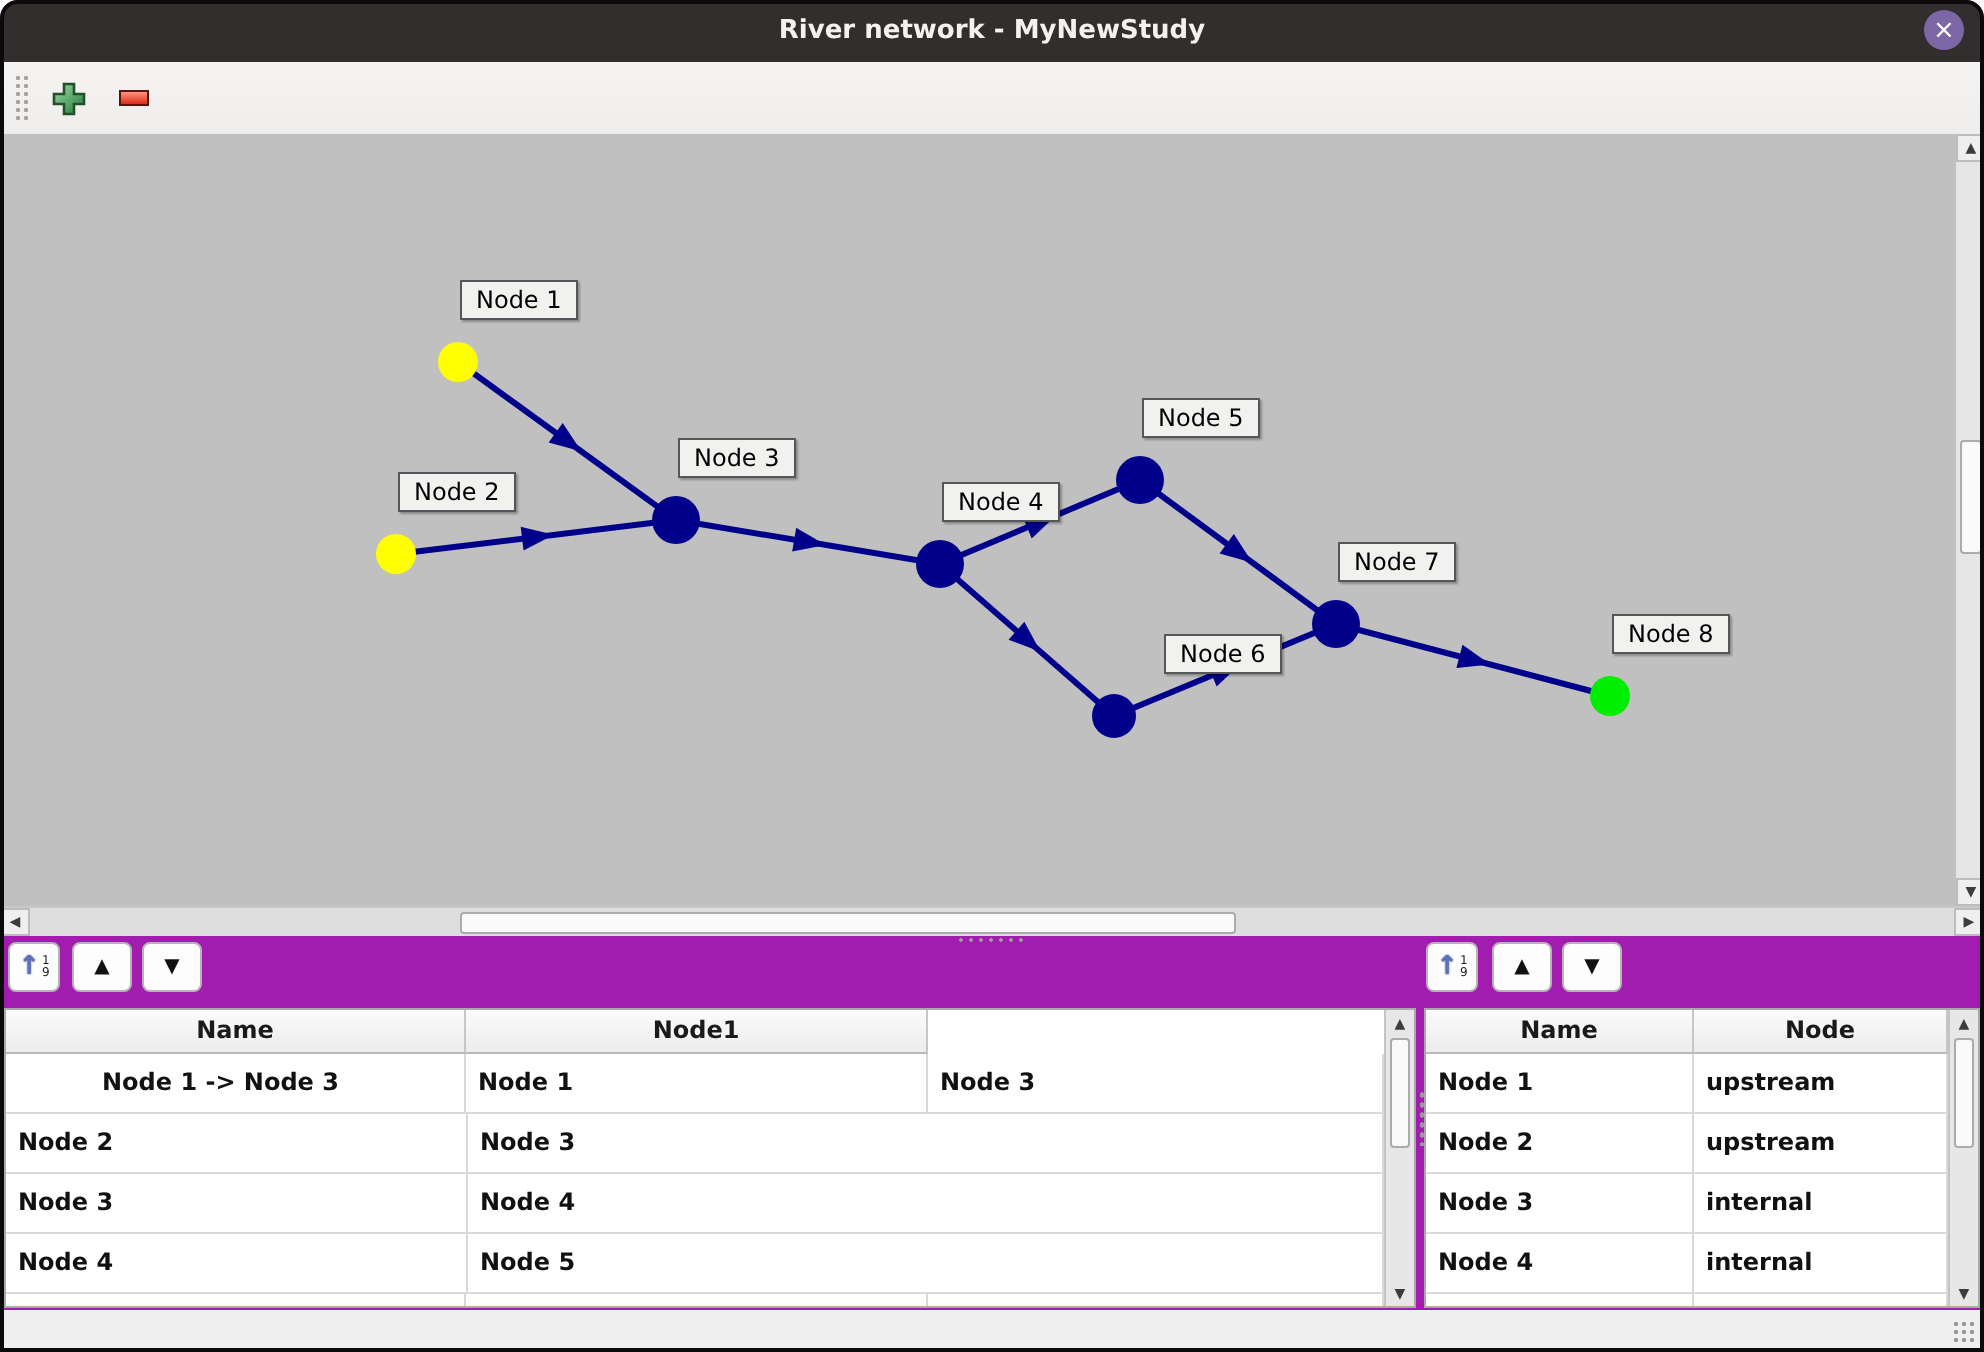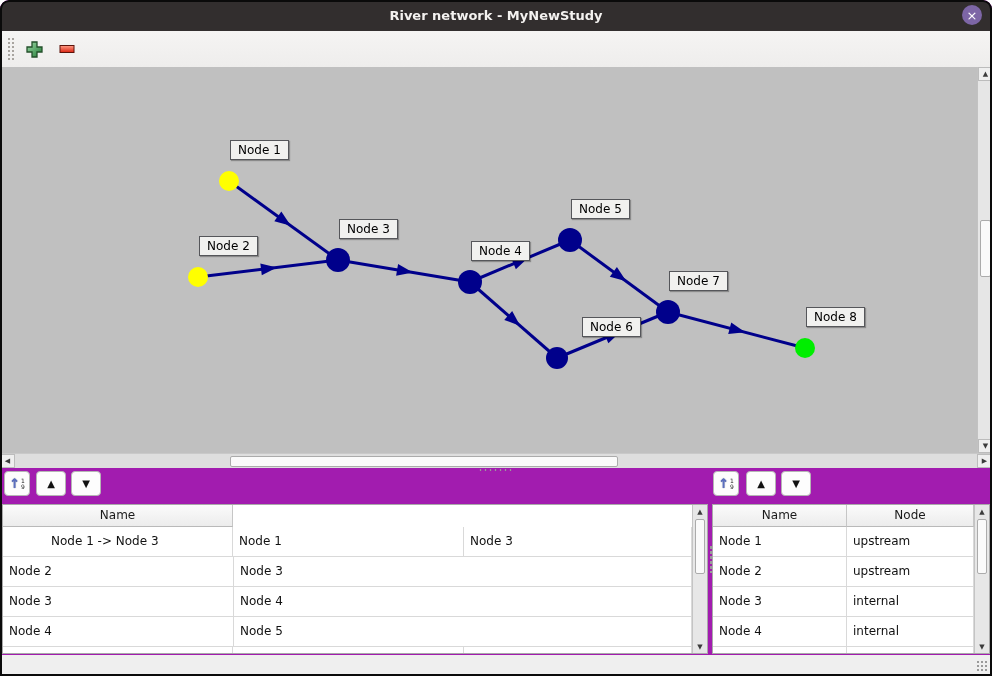--- a/index.html
+++ b/index.html
@@ -44,21 +44,21 @@
   
   .pbtn{position:absolute;top:471px;height:25px;background:#fdfdfd;border:1px solid #b5b5b5;border-radius:4px;
         box-sizing:border-box;display:flex;align-items:center;justify-content:center;cursor:pointer;}
   .tri{font-size:10px;color:#111;line-height:1;}
   .sort-ic{display:flex;align-items:center;}
   .sort-arrow{color:#5b6fc0;font-weight:bold;font-size:13px;line-height:1;text-shadow:0 0 1px #2a3a7a;}
   .sort-digits{display:flex;flex-direction:column;font-size:6px;color:#222;line-height:6px;margin-left:1px;}
 
   
   .tablewrap{position:absolute;top:504px;height:150px;background:#ffffff;border:1px solid #a9a9a9;box-sizing:border-box;overflow:hidden;}
-  .t-inner{position:absolute;left:0;top:0;right:15px;bottom:0;overflow:hidden;}
+  .t-inner{position:absolute;left:0;top:0;right:15px;bottom:0;overflow:hidden;font-weight:bold;}
   .t-head{display:flex;height:22px;}
   .t-hcell{box-sizing:border-box;height:22px;line-height:21px;text-align:center;font-size:12px;color:#1a1a1a;
            background:linear-gradient(#fbfbfb,#ececec);border-right:1px solid #c6c6c6;border-bottom:1px solid #b9b9b9;cursor:pointer;}
   .t-row{display:flex;height:30px;background:#fff;}
   .t-cell{box-sizing:border-box;height:30px;line-height:29px;font-size:12px;color:#111;padding-left:6px;
           border-right:1px solid #d9d9d9;border-bottom:1px solid #d9d9d9;overflow:hidden;white-space:nowrap;}
   .t-scroll{position:absolute;top:0;right:0;width:15px;height:100%;background:#e7e7e7;border-left:1px solid #c4c4c4;box-sizing:border-box;}
 
   .bottom-strip{position:absolute;left:0;top:655px;width:992px;height:21px;background:#efefef;}
   .resize-grip{position:absolute;right:4px;bottom:4px;width:12px;height:12px;
@@ -191,20 +191,21 @@
     <span class="tri">▲</span>
   </div>
   <div class="pbtn" style="left:781px;width:30px;">
     <span class="tri">▼</span>
   </div>
 
   <div class="tablewrap" style="left:2px;width:706px;">
     <div class="t-inner" id="branches-body">
         <div class="t-head">
           <div class="t-hcell" style="width: 230px;">Name</div>
+          <div class="t-hcell" style="width: 231px;">Node1</div>
         </div>
         <div class="t-row">
           <div class="t-cell" style="width: 230px; padding-left: 48px;">Node 1 -&gt; Node 3</div>
           <div class="t-cell" style="width: 231px;">Node 1</div>
           <div class="t-cell" style="width: auto; flex: 1 1 0%;">Node 3</div>
         </div>
         <div class="t-row">
           <div class="t-cell" style="width: 231px;">Node 2</div>
           <div class="t-cell" style="width: auto; flex: 1 1 0%;">Node 3</div>
         </div>

